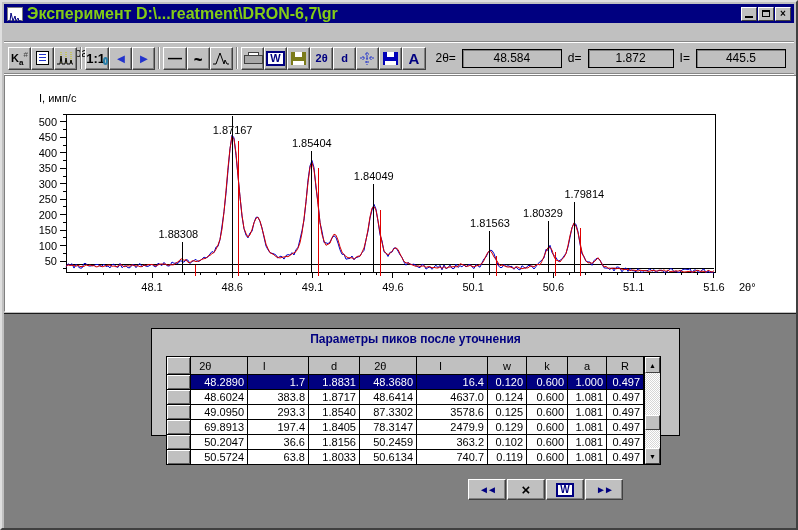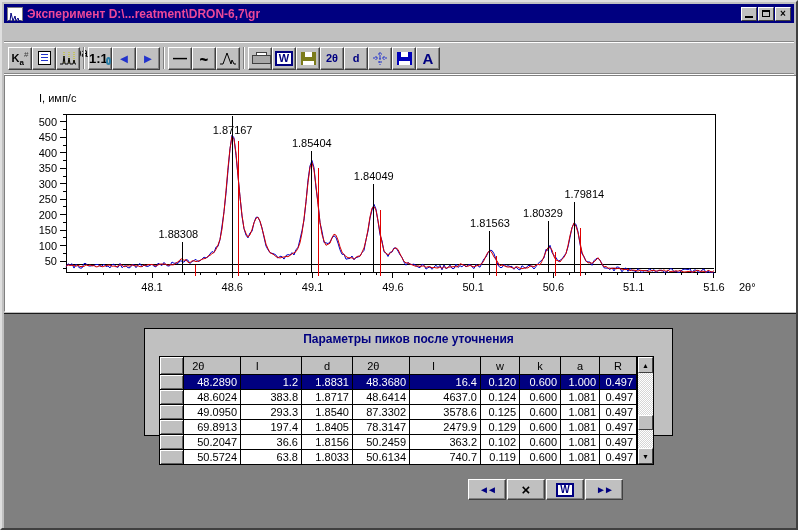--- a/index.html
+++ b/index.html
@@ -4,21 +4,21 @@
 <style>
   html,body{margin:0;padding:0;background:#555;}
   *{box-sizing:border-box;}
   body{font-family:"Liberation Sans","DejaVu Sans",sans-serif;-webkit-font-smoothing:none;}
   .window{position:relative;width:798px;height:530px;background:#c0c0c0;
     border-top:2px solid #dfdfdf;border-left:2px solid #dfdfdf;
     border-right:2px solid #404040;border-bottom:2px solid #404040;overflow:hidden;}
   
   .titlebar{position:absolute;left:2px;top:2px;right:2px;height:19px;background:#000080;
     display:flex;align-items:center;padding:0 3px;gap:4px;}
-  .titlebar .title-text{color:#ec4899;font-weight:bold;font-size:12px;white-space:nowrap;flex:1;}
+  .titlebar .title-text{color:#84cc16;font-weight:bold;font-size:16px;white-space:nowrap;flex:1;}
   .win-btns{display:flex;gap:1px;}
   .wbtn{width:16px;height:14px;background:#c0c0c0;border-top:1px solid #fff;border-left:1px solid #fff;
     border-right:1px solid #404040;border-bottom:1px solid #404040;display:flex;align-items:center;justify-content:center;
     font-size:10px;line-height:10px;padding:0;color:#000;font-weight:bold;position:relative;}
   .glyph-min{position:absolute;bottom:2px;left:3px;width:8px;height:2px;background:#000;}
   .glyph-max{width:8px;height:7px;border:1px solid #000;border-top:2px solid #000;}
   .app-icon{width:16px;height:14px;background:#fff;border:1px solid #808080;display:block;}
   
   .menubar{position:absolute;left:2px;top:21px;right:2px;height:19px;display:flex;align-items:center;
     padding-left:8px;gap:18px;font-size:12px;color:#000;border-bottom:1px solid #868686;box-shadow:0 1px 0 #fff;}
@@ -55,21 +55,21 @@
   .ro-label{font-size:12px;color:#000;}
   .ro-box{height:19px;background:#c0c0c0;border:1px solid #000;box-shadow:inset 1px 1px 0 #808080;
     display:flex;align-items:center;justify-content:center;font-size:12px;color:#000;}
   .ro-box.b1{width:100px;} .ro-box.b2{width:86px;} .ro-box.b3{width:90px;}
   
   .chart-panel{position:absolute;left:2px;top:73px;width:794px;height:237px;background:#fff;
     border-top:1px solid #808080;border-left:1px solid #808080;border-bottom:1px solid #fff;}
   .chart-panel svg{display:block;}
   
   .bottom-panel{position:absolute;left:2px;top:311px;width:794px;height:217px;background:#808080;border-top:1px solid #1a1a1a;}
-  .groupbox{position:absolute;left:140px;top:14px;width:529px;height:108px;background:#c0c0c0;border:1px solid #000;}
+  .groupbox{position:absolute;left:147px;top:14px;width:529px;height:108px;background:#c0c0c0;border:1px solid #000;}
   .group-title{position:absolute;top:3px;left:0;right:0;text-align:center;color:#000080;font-weight:bold;font-size:12px;}
   .ptable{position:absolute;left:14px;top:27px;display:grid;gap:1px;background:#000;border:1px solid #000;}
   .cell{background:#fff;font-size:11px;color:#000;display:flex;align-items:center;justify-content:flex-end;padding-right:3px;overflow:hidden;}
   .cell.hdr{background:#c0c0c0;justify-content:center;padding-right:0;font-size:11px;}
   .cell.selcol{background:#c0c0c0;box-shadow:inset 1px 1px 0 #fff,inset -1px -1px 0 #606060;}
   .cell.sel-row{background:#000080;color:#fff;}
   .hdr .sub{font-size:14px;vertical-align:-2px;margin-left:1px;margin-top:36px;}
   .vscroll{position:absolute;left:492px;top:27px;width:17px;height:109px;
     background-color:#d6d6d6;background-image:linear-gradient(45deg,#fff 25%,transparent 25%,transparent 75%,#fff 75%),
     linear-gradient(45deg,#fff 25%,transparent 25%,transparent 75%,#fff 75%);background-size:2px 2px;background-position:0 0,1px 1px;
@@ -176,20 +176,28 @@
         <line x1="6" y1="11" x2="10" y2="11" stroke="#2233cc" stroke-dasharray="2 1"></line>
       </svg>
     </button>
     <button class="tbtn">
         <span class="icon-floppy blue"></span>
       </button>
     <button class="tbtn navy">
         <span style="font-size:15px;font-weight:bold;">A</span>
       </button>
 
+    <span class="readouts">
+      <span class="ro-label">2θ=</span>
+      <span class="ro-box b1">48.584</span>
+      <span class="ro-label">d=</span>
+      <span class="ro-box b2">1.872</span>
+      <span class="ro-label">I=</span>
+      <span class="ro-box b3">445.5</span>
+    </span>
   </div>
 
   <div class="chart-panel">
     <svg id="chart-svg" width="792" height="235" viewBox="0 0 792 235">
         <g>
           <rect x="61" y="38" width="649" height="158" fill="none" stroke="#000" shape-rendering="crispEdges"></rect>
         </g>
         <g>
           <line x1="55" y1="185" x2="61" y2="185" stroke="#000" shape-rendering="crispEdges"></line>
           <text x="52" y="189" text-anchor="end" font-size="11" fill="#000">50</text>
@@ -342,21 +350,21 @@
             <span>k</span>
           </div>
           <div class="cell hdr">
             <span>a</span>
           </div>
           <div class="cell hdr">
             <span>R</span>
           </div>
           <div class="cell selcol"></div>
           <div class="cell sel-row">48.2890</div>
-          <div class="cell sel-row">1.2</div>
+          <div class="cell sel-row">1.7</div>
           <div class="cell sel-row">1.8831</div>
           <div class="cell sel-row">48.3680</div>
           <div class="cell sel-row">16.4</div>
           <div class="cell sel-row">0.120</div>
           <div class="cell sel-row">0.600</div>
           <div class="cell sel-row">1.000</div>
           <div class="cell sel-row">0.497</div>
           <div class="cell selcol"></div>
           <div class="cell ">48.6024</div>
           <div class="cell ">383.8</div>

